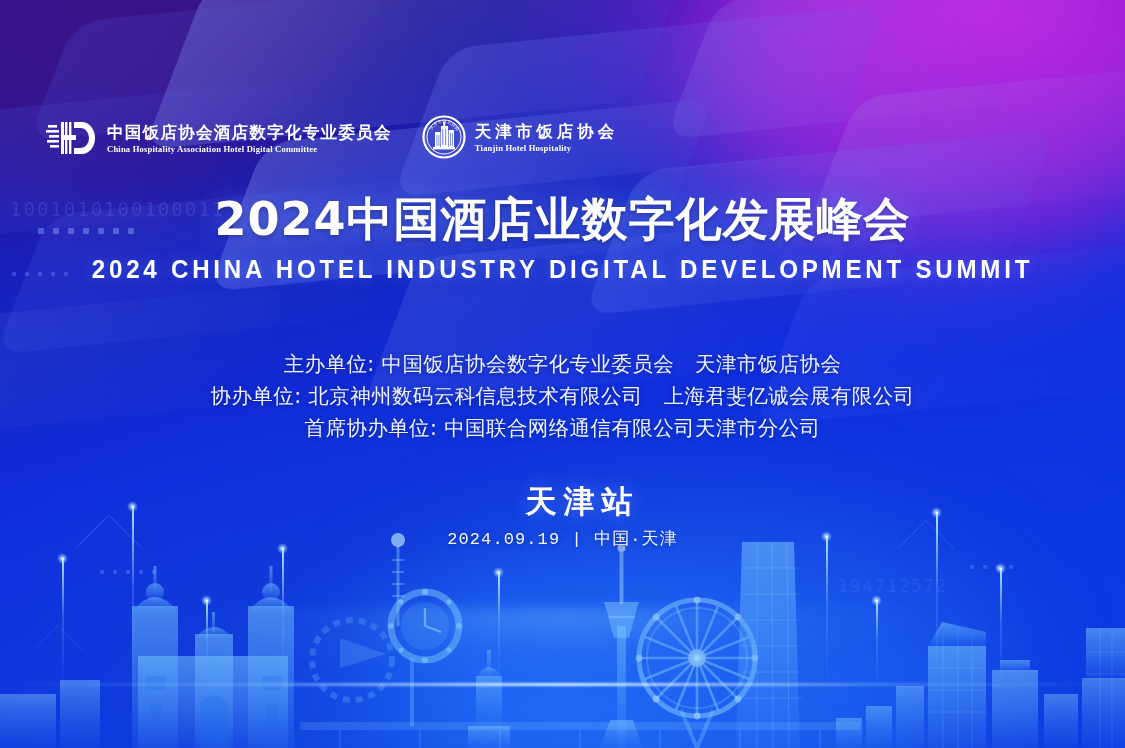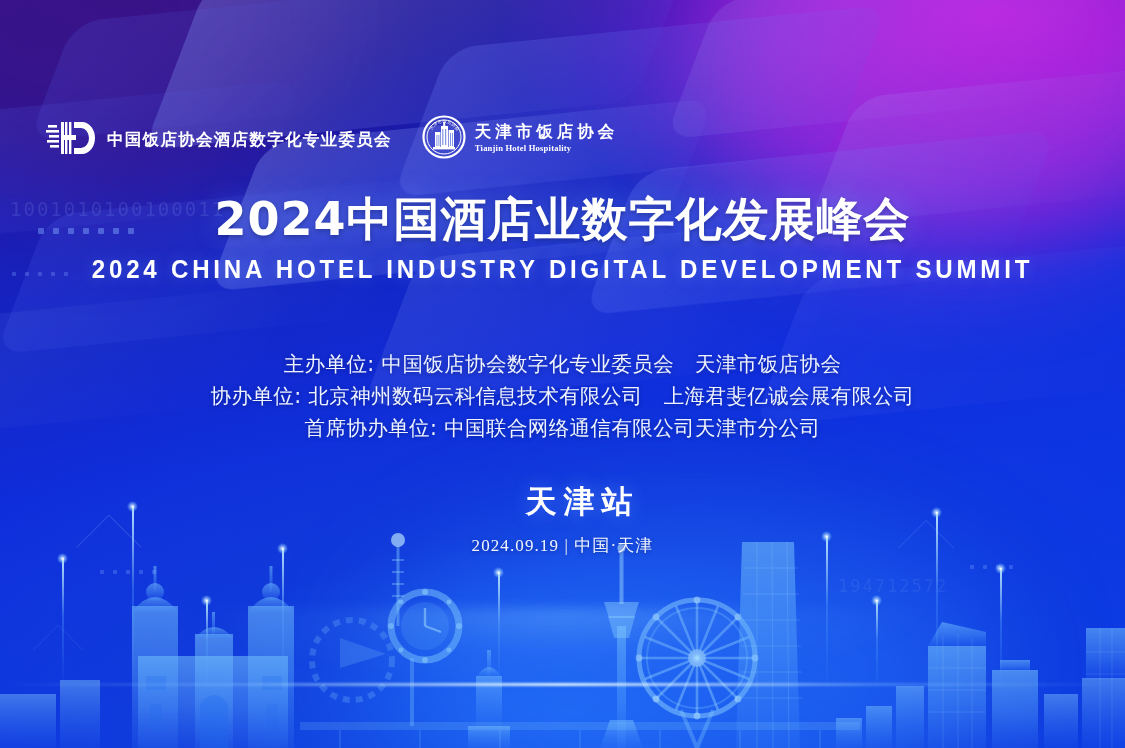--- a/index.html
+++ b/index.html
@@ -76,22 +76,22 @@
 
   
   .station{position:absolute;left:0;right:0;top:483px;text-align:center;}
   .station .big{
     color:#fff;font-size:31px;font-weight:700;letter-spacing:7px;line-height:1.18;
     font-family:"DejaVu Sans","Liberation Sans",sans-serif;
     text-shadow:0 0 18px rgba(130,180,255,.45);
     padding-left:40px;
   }
   .station .sub{
-    margin-top:14px;color:#f2f6ff;font-size:17px;letter-spacing:1.1px;
-    font-family:Liberation Serif, serif;
+    margin-top:7px;color:#f2f6ff;font-size:17px;letter-spacing:1.1px;
+    font-family:Liberation Mono, monospace;
     text-shadow:0 1px 4px rgba(0,15,70,.4);
   }
 
   
   .skyline{position:absolute;left:0;right:0;bottom:0;height:240px;}
   .skyline svg{display:block;width:100%;height:100%;}
 
   
   .horizon{
     position:absolute;left:0;right:0;bottom:62px;height:3px;
@@ -371,20 +371,21 @@
             <rect x="15" y="5" width="3" height="32"></rect>
             <rect x="19" y="5" width="2.4" height="32"></rect>
             <rect x="23" y="5" width="2.4" height="32"></rect>
             <path d="M28 5 h8 a13 16 0 0 1 0 32 h-8 v-6 h7 a8 10 0 0 0 0 -20 h-7 z"></path>
             <rect x="17" y="18" width="13" height="5"></rect>
           </g>
         </svg>
       </span>
       <span class="logo-cn-txt">
         <span class="cn">中国饭店协会酒店数字化专业委员会</span>
+        <span class="en">China Hospitality Association Hotel Digital Committee</span>
       </span>
     </div>
 
     <div class="logo-unit" style="margin-left:14px;">
       <span>
         <svg width="44" height="44" viewBox="0 0 44 44">
           <circle cx="22" cy="22" r="20.5" fill="none" stroke="#fff" stroke-width="2.2"></circle>
           <circle cx="22" cy="22" r="17" fill="none" stroke="#fff" stroke-width="1"></circle>
           <g fill="#fff">
             <rect x="19" y="11" width="7" height="22"></rect>

